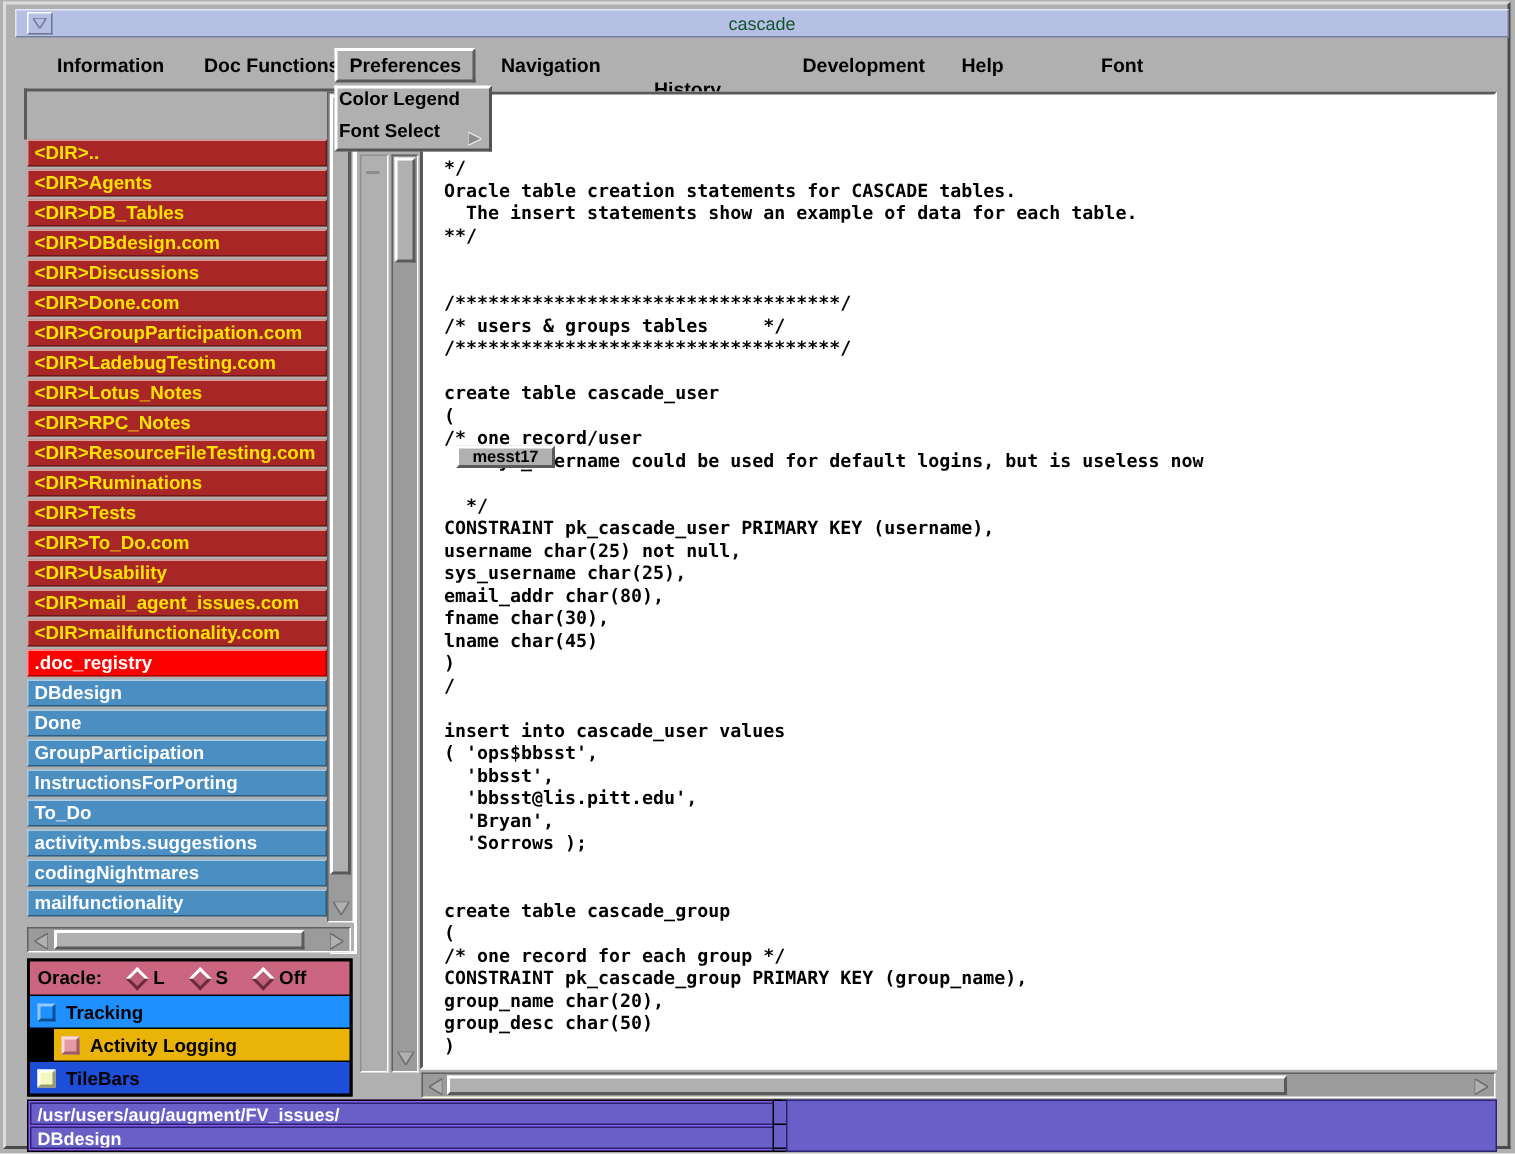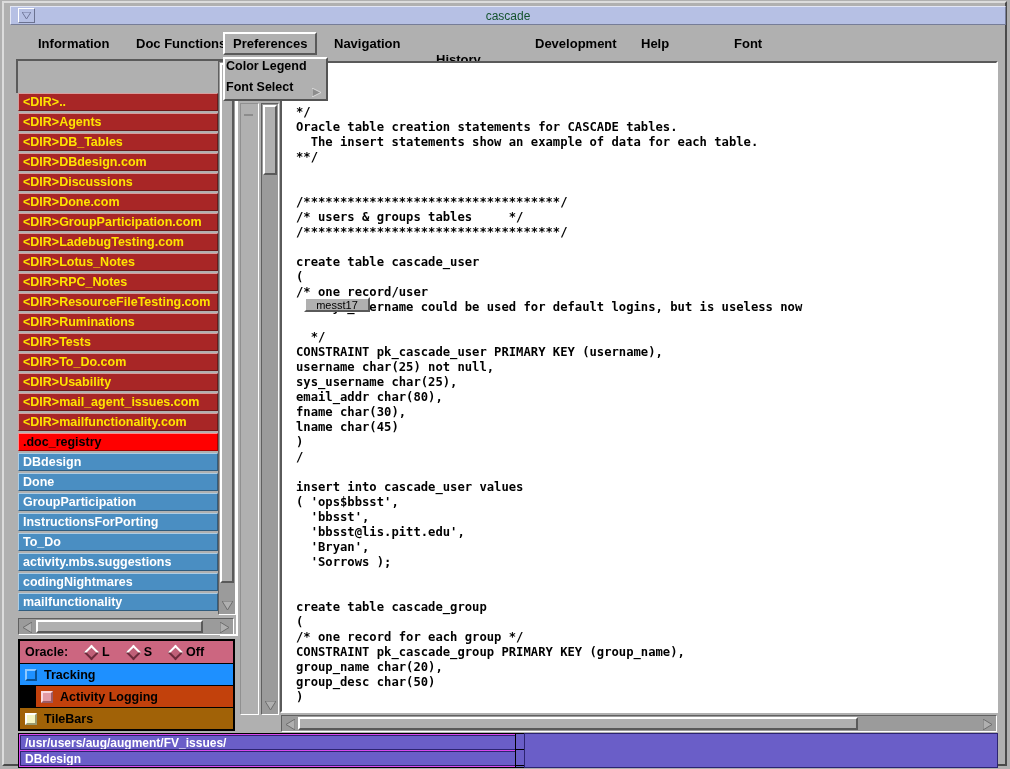--- a/index.html
+++ b/index.html
@@ -139,21 +139,21 @@
     display: flex; align-items: center;
     font-size: 12.5px; font-weight: bold;
     padding-left: 4px;
     white-space: nowrap; overflow: hidden;
     border-top: 1px solid rgba(255,255,255,0.55);
     border-left: 1px solid rgba(255,255,255,0.55);
     border-right: 1px solid rgba(0,0,0,0.35);
     border-bottom: 1px solid rgba(0,0,0,0.35);
   }
   .frow.dir   { background: #a82626; color: #ffe400; }
-  .frow.reg   { background: #ff0000; color: #000000; }
+  .frow.reg   { background: #ff0000; color: #ffffff; }
   .frow.file  { background: #4a8ec2; color: #ffffff; }
 
   
   #lv-sb {
     position: absolute;
     left: 214px; top: 58px; width: 18px; height: 554px;
     background: #9b9b9b;
     box-sizing: border-box;
     border-top: 1px solid #606060;
     border-left: 1px solid #606060;
@@ -214,22 +214,22 @@
     height: 21px;
     margin: 1px 1px 1px 1px;
     box-sizing: border-box;
     display: flex; align-items: center;
     font-size: 12.5px; font-weight: bold; color: #000000;
     padding-left: 5px;
     white-space: nowrap;
   }
   #m-head { background: #cc6680; height: 22px; }
   #m-track { background: #1e90ff; }
-  #m-act   { background: #c2410c; margin-left: 17px; }
-  #m-tile  { background: #a16207; }
+  #m-act   { background: #eab308; margin-left: 17px; }
+  #m-tile  { background: #1d4ed8; }
   .radio {
     display: inline-block;
     width: 11px; height: 11px;
     transform: rotate(45deg);
     box-sizing: border-box;
     background: #c06078;
     border-top: 2px solid #ffffff;
     border-left: 2px solid #ffffff;
     border-right: 2px solid #6b2b3b;
     border-bottom: 2px solid #6b2b3b;
@@ -317,21 +317,21 @@
     left: 300px; top: 294px;
     min-width: 66px; height: 15px;
     background: #b0b0b0;
     box-sizing: border-box;
     border-top: 2px solid #ffffff;
     border-left: 2px solid #ffffff;
     border-right: 2px solid #5a5a5a;
     border-bottom: 2px solid #5a5a5a;
     display: flex; align-items: center; justify-content: center;
     font-family: "Liberation Sans", sans-serif;
-    font-size: 11px; font-weight: normal; color: #000000;
+    font-size: 11px; font-weight: bold; color: #000000;
     padding: 0 4px;
     z-index: 8;
   }
 
   
   #mh-sb {
     position: absolute;
     left: 277px; top: 712px; width: 716px; height: 17px;
     background: #9b9b9b;
     box-sizing: border-box;
@@ -349,21 +349,21 @@
     border-top: 2px solid #ffffff;
     border-left: 2px solid #ffffff;
     border-right: 2px solid #5a5a5a;
     border-bottom: 2px solid #5a5a5a;
   }
 
   
   #path-box {
     position: absolute;
     left: 14px; top: 730px; width: 503px; height: 35px;
-    background: #d946ef;
+    background: #8b5cf6;
     box-sizing: border-box;
     border-top: 1px solid #000000;
     border-left: 1px solid #000000;
     border-right: 1px solid #000000;
     border-bottom: 1px solid #000000;
   }
   .path-line {
     height: 15px;
     margin: 1px;
     box-sizing: border-box;

